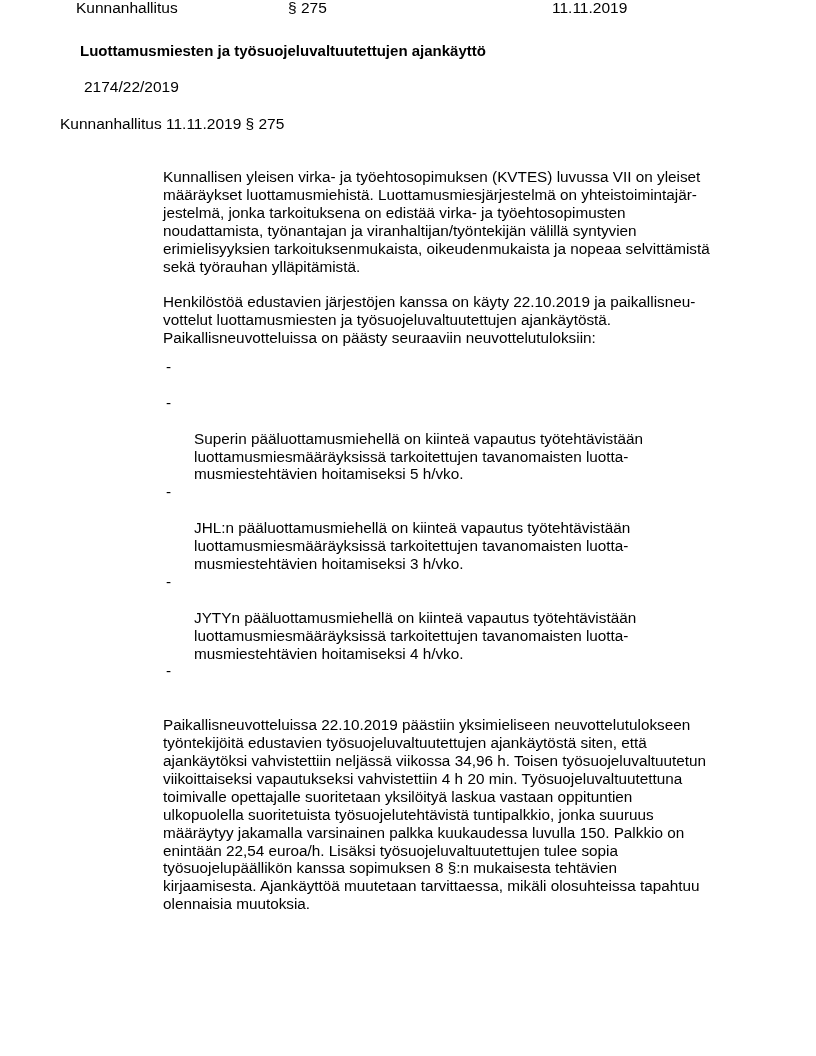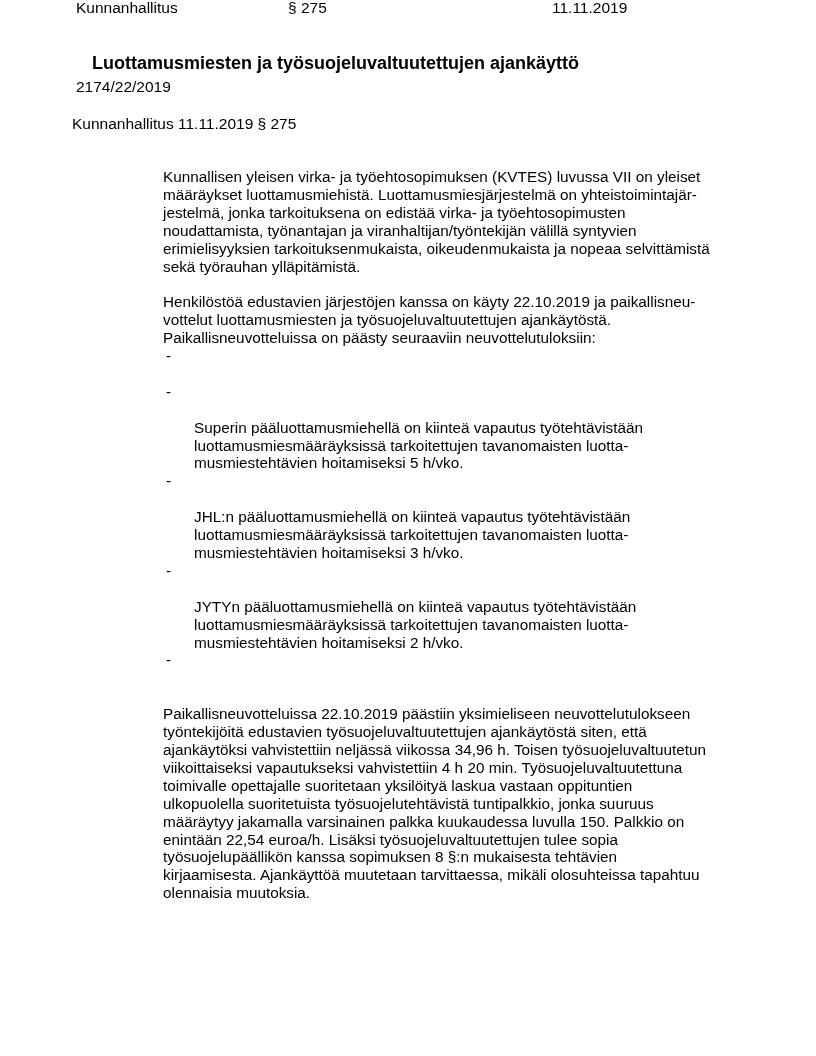--- a/index.html
+++ b/index.html
@@ -24,36 +24,36 @@
       text-align: center;
     }
     #hdr-org { left: 76px; }
     #hdr-sec { left: 288px; }
     #hdr-date { left: 552px; }
 
     #doc-title {
       position: absolute;
       left: 76px;
       top: 36px;
-      margin: 16px;
-      font-size: 18px;
+      margin: 4px;
+      font-size: 15px;
       font-weight: bold;
       line-height: 22px;
       white-space: nowrap;
     }
     #doc-ref {
       position: absolute;
-      left: 76px;
+      left: 84px;
       top: 78px;
       font-size: 15.5px;
       line-height: 18px;
     }
     #doc-meeting {
       position: absolute;
-      left: 72px;
+      left: 60px;
       top: 115px;
       font-size: 15.5px;
       line-height: 18px;
       text-align: right;
     }
 
     #body {
       position: absolute;
       left: 163px;
       top: 168px;
@@ -95,21 +95,21 @@
 <div id="doc-ref">2174/22/2019</div>
 <div id="doc-meeting">Kunnanhallitus 11.11.2019 § 275</div>
 
 <div id="body">
   <p class="para">Kunnallisen yleisen virka- ja työehtosopimuksen (KVTES) luvussa VII on yleiset
 määräykset luottamusmiehistä. Luottamusmiesjärjestelmä on yhteistoimintajär-
 jestelmä, jonka tarkoituksena on edistää virka- ja työehtosopimusten
 noudattamista, työnantajan ja viranhaltijan/työntekijän välillä syntyvien
 erimielisyyksien tarkoituksenmukaista, oikeudenmukaista ja nopeaa selvittämistä
 sekä työrauhan ylläpitämistä.</p>
-  <p class="para" style="margin-bottom:0">Henkilöstöä edustavien järjestöjen kanssa on käyty 22.10.2019 ja paikallisneu-
+  <p class="para" style="margin-bottom:11px">Henkilöstöä edustavien järjestöjen kanssa on käyty 22.10.2019 ja paikallisneu-
 vottelut luottamusmiesten ja työsuojeluvaltuutettujen ajankäytöstä.
 Paikallisneuvotteluissa on päästy seuraaviin neuvottelutuloksiin:</p>
 
   <ul class="list">
     <li class="list-item">
       <span class="dash">-</span>
     </li>
     <li class="list-item">
       <span class="dash">-</span>
       <span>Superin pääluottamusmiehellä on kiinteä vapautus työtehtävistään
@@ -119,21 +119,21 @@
     <li class="list-item">
       <span class="dash">-</span>
       <span>JHL:n pääluottamusmiehellä on kiinteä vapautus työtehtävistään
 luottamusmiesmääräyksissä tarkoitettujen tavanomaisten luotta-
 musmiestehtävien hoitamiseksi 3 h/vko.</span>
     </li>
     <li class="list-item">
       <span class="dash">-</span>
       <span>JYTYn pääluottamusmiehellä on kiinteä vapautus työtehtävistään
 luottamusmiesmääräyksissä tarkoitettujen tavanomaisten luotta-
-musmiestehtävien hoitamiseksi 2 h/vko.</span>
+musmiestehtävien hoitamiseksi 4 h/vko.</span>
     </li>
     <li class="list-item">
       <span class="dash">-</span>
     </li>
   </ul>
 
   <p class="para after-list">Paikallisneuvotteluissa 22.10.2019 päästiin yksimieliseen neuvottelutulokseen
 työntekijöitä edustavien työsuojeluvaltuutettujen ajankäytöstä siten, että
 ajankäytöksi vahvistettiin neljässä viikossa 34,96 h. Toisen  työsuojeluvaltuutetun
 viikoittaiseksi vapautukseksi vahvistettiin 4 h 20 min. Työsuojeluvaltuutettuna

